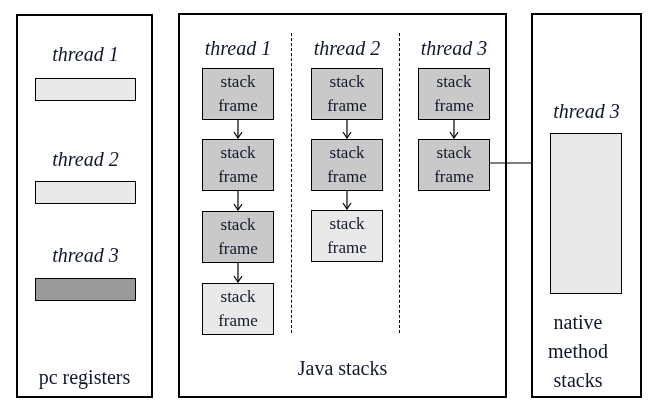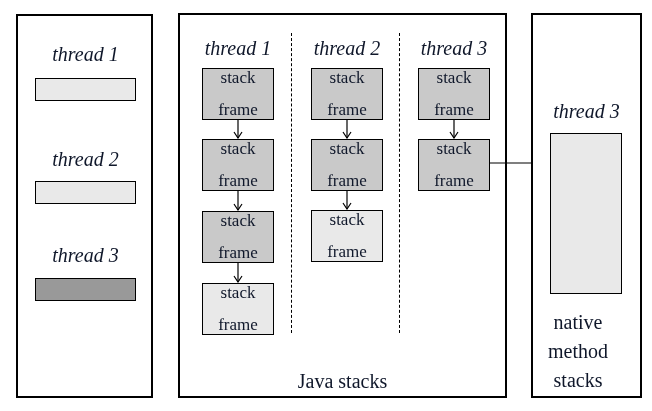--- a/index.html
+++ b/index.html
@@ -39,21 +39,21 @@
     width: 101px;
     height: 23px;
   }
   .frame {
     position: absolute;
     border: 1px solid #000000;
     box-sizing: border-box;
     width: 72px;
     height: 52px;
     font-size: 17px;
-    line-height: 32px;
+    line-height: 24px;
     text-align: center;
     display: flex;
     align-items: center;
     justify-content: center;
     padding: 0 6px;
   }
   .fill-dark  { background: #c9c9c9; }
   .fill-light { background: #e9e9e9; }
   .fill-darker{ background: #999999; }
   .divider {
@@ -86,20 +86,21 @@
 
   <div class="thread-label" style="left:35px; top:42px; width:101px;">thread 1</div>
   <div class="reg-rect fill-light" style="left:35px; top:78px;"></div>
 
   <div class="thread-label" style="left:35px; top:147px; width:101px;">thread 2</div>
   <div class="reg-rect fill-light" style="left:35px; top:181px;"></div>
 
   <div class="thread-label" style="left:35px; top:243px; width:101px;">thread 3</div>
   <div class="reg-rect fill-darker" style="left:35px; top:278px;"></div>
 
+  <div class="caption" style="left:16px; top:366px; width:137px;">pc registers</div>
 
   <div class="panel" style="left:178px; top:13px; width:329px; height:385px;"></div>
 
   <div class="divider" style="left:291px; top:33px; height:300px;"></div>
   <div class="divider" style="left:399px; top:33px; height:300px;"></div>
 
   <div class="thread-label" style="left:190px; top:36px; width:96px;">thread 1</div>
   <div class="thread-label" style="left:299px; top:36px; width:96px;">thread 2</div>
   <div class="thread-label" style="left:406px; top:36px; width:96px;">thread 3</div>
 
@@ -137,21 +138,21 @@
     <line x1="7" y1="0" x2="7" y2="18" stroke="#000" stroke-width="1.2"></line>
     <polyline points="3,12 7,18 11,12" fill="none" stroke="#000" stroke-width="1.2"></polyline>
   </svg>
   <div class="frame fill-dark" style="left:418px; top:139px;">stack frame</div>
 
   <svg class="abs" style="left:490px; top:156px;" width="60" height="14">
     <line x1="0" y1="7" x2="58" y2="7" stroke="#000" stroke-width="1.2"></line>
     <polyline points="51,3 58,7 51,11" fill="none" stroke="#000" stroke-width="1.2"></polyline>
   </svg>
 
-  <div class="caption" style="left:178px; top:370px; width:329px;">Java stacks</div>
+  <div class="caption" style="left:178px; top:357px; width:329px;">Java stacks</div>
 
   <div class="panel" style="left:531px; top:13px; width:111px; height:385px;"></div>
 
   <div class="thread-label" style="left:531px; top:99px; width:111px;">thread 3</div>
 
   <div class="native-rect" style="left:550px; top:133px;"></div>
 
   <div class="native-caption" style="left:531px; top:308px; width:94px;">native method stacks</div>
 
 </div>

